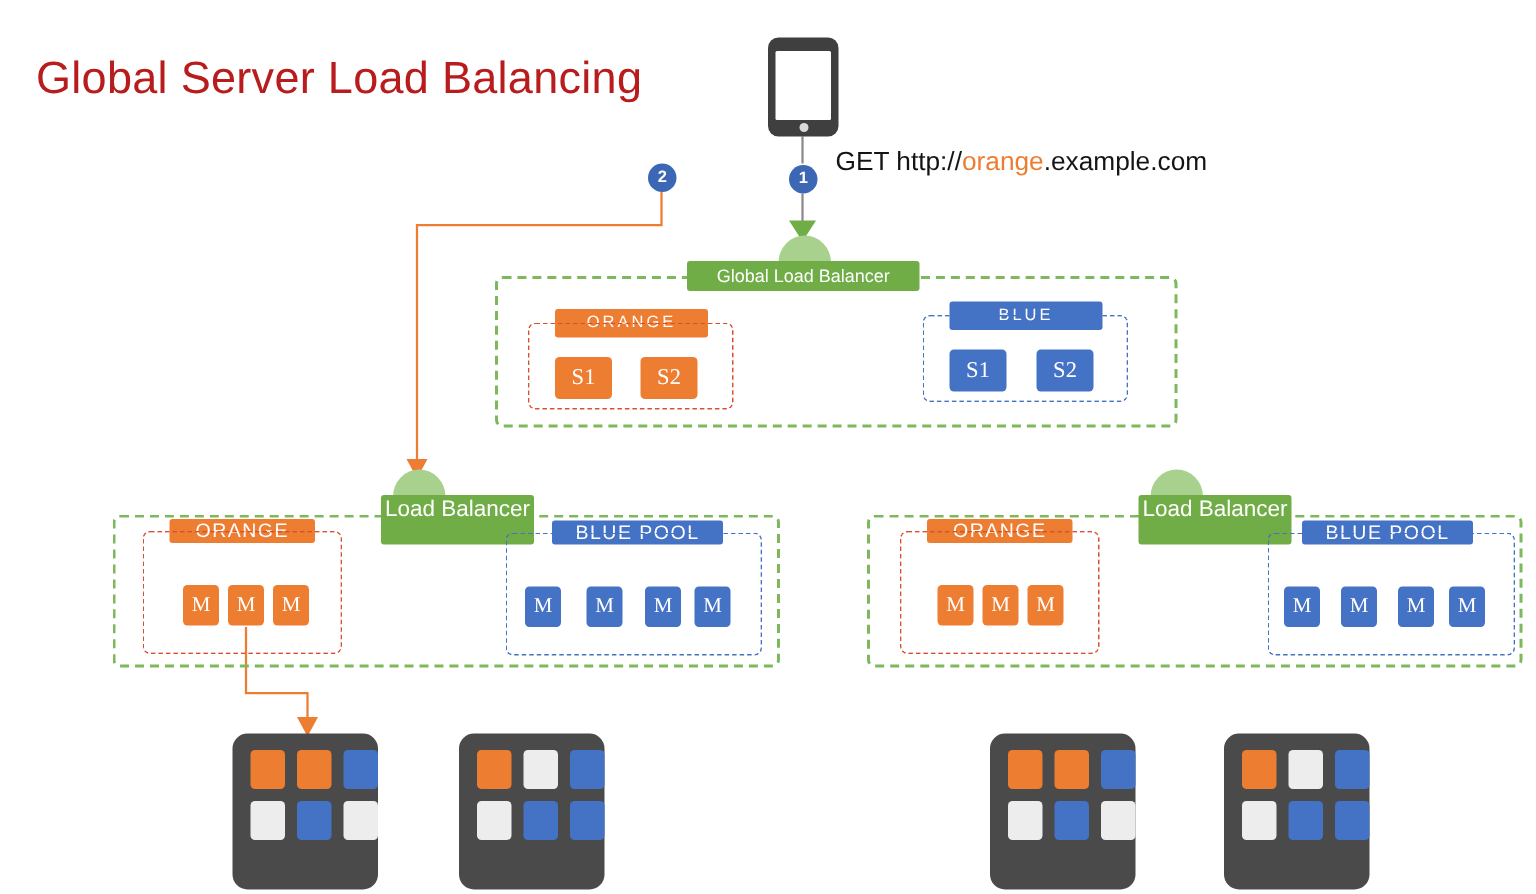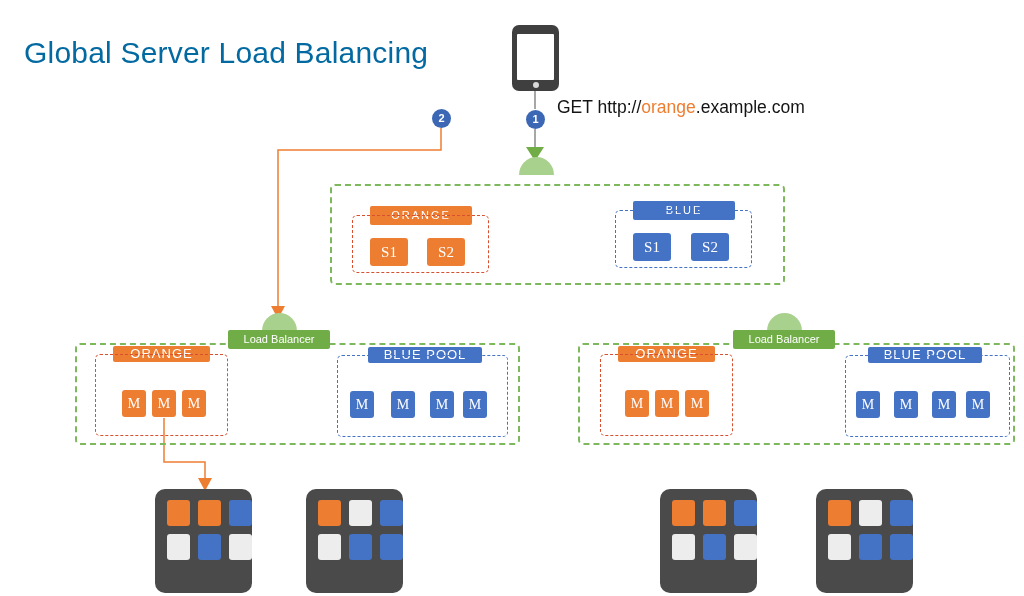--- a/index.html
+++ b/index.html
@@ -1,19 +1,19 @@
 <!DOCTYPE html>
 <html><head>
 <meta charset="utf-8">
 <style>
   * { margin:0; padding:0; box-sizing:border-box; }
   body { background:#ffffff; font-family:"Liberation Sans", sans-serif; }
   .canvas { position:relative; width:1024px; height:596px; background:#ffffff; overflow:hidden; }
 
-  .title { position:absolute; left:24px; top:36px; font-size:30px; font-weight:400; color:#0369a1; letter-spacing:0.2px; }
+  .title { position:absolute; left:24px; top:36px; font-size:30px; font-weight:400; color:#b91c1c; letter-spacing:0.2px; }
 
   svg.connectors { position:absolute; left:0; top:0; width:1024px; height:596px; pointer-events:none; }
 
   
   .phone { position:absolute; left:512px; top:25px; width:47px; height:66px; background:#3f3f3f; border-radius:7px; }
   .phone-screen { position:absolute; left:5px; top:9px; width:37px; height:46px; background:#ffffff; border-radius:1px; }
   .phone-home { position:absolute; left:50%; bottom:3px; width:6px; height:6px; margin-left:-3px; background:#d9d9d9; border-radius:50%; }
 
   .badge { position:absolute; width:19px; height:19px; border-radius:50%; background:#3b67b5; color:#fff; font-size:11px; text-align:center; line-height:19px; font-weight:bold; }
 
@@ -22,21 +22,21 @@
 
   .dashed { position:absolute; border-radius:5px; }
   .dashed.green  { border:2px dashed #7db95c; }
   .dashed.orange { border:1.5px dashed #d8502f; }
   .dashed.blue   { border:1.5px dashed #4472C4; }
 
   .dome { position:absolute; background:#A9D18E; border-radius:50% 50% 0 0 / 100% 100% 0 0; }
 
   .lb { position:absolute; background:#70AD47; color:#fff; text-align:center; border-radius:2px; }
   .lb.big { font-size:12px; line-height:20px; height:20px; }
-  .lb.small { font-size:11px; line-height:19px; height:19px; }
+  .lb.small { font-size:15px; line-height:19px; height:33px;margin-left:26px; }
 
   .tag { position:absolute; color:#fff; text-align:center; border-radius:2px; }
   .tag.orange { background:#ED7D31; }
   .tag.blue { background:#4472C4; }
   .tag.group { height:19px; line-height:19px; font-size:11px; letter-spacing:2px; }
   .tag.pool { height:16px; line-height:16px; font-size:13px; letter-spacing:1px; }
 
   .node { position:absolute; color:#fff; text-align:center; border-radius:3px;font-family:Liberation Serif, serif; }
   .node.s { width:38px; height:28px; font-size:15px; line-height:28px; }
   .node.m { width:24px; height:27px; font-size:14px; line-height:27px; }
@@ -72,20 +72,21 @@
     <div class="phone-home"></div>
   </div>
 
   <div class="badge" style="left:432px; top:109px;">2</div>
   <div class="badge" style="left:526px; top:110px;">1</div>
 
   <div class="get-text"><span>GET http://</span><span class="host">orange</span><span>.example.com</span></div>
 
   <div class="dashed green" style="left:330px; top:184px; width:455px; height:101px;"></div>
   <div class="dome" style="left:519px; top:157px; width:35px; height:18px;"></div>
+  <div class="lb big" style="left:458px; top:174px; width:155px;">Global Load Balancer</div>
 
   <div class="tag orange group" style="left:370px; top:206px; width:102px;">ORANGE</div>
   <div class="dashed orange" style="left:352px; top:215px; width:137px; height:58px;"></div>
   <div class="node s orange" style="left:370px; top:238px;">S1</div>
   <div class="node s orange" style="left:427px; top:238px;">S2</div>
 
   <div class="tag blue group" style="left:633px; top:201px; width:102px;">BLUE</div>
   <div class="dashed blue" style="left:615px; top:210px; width:137px; height:58px;"></div>
   <div class="node s blue" style="left:633px; top:233px;">S1</div>
   <div class="node s blue" style="left:691px; top:233px;">S2</div>

